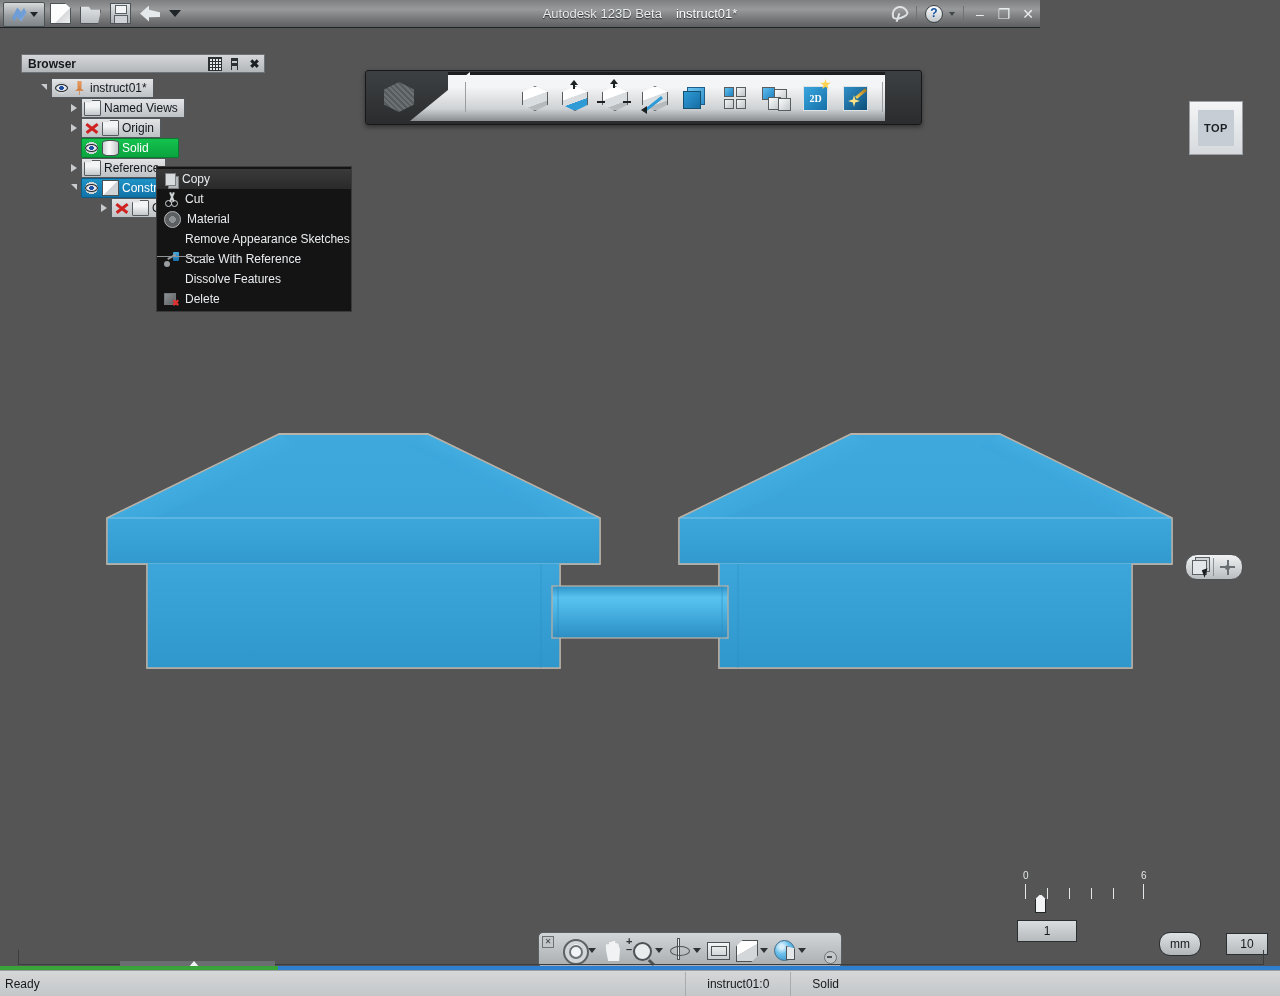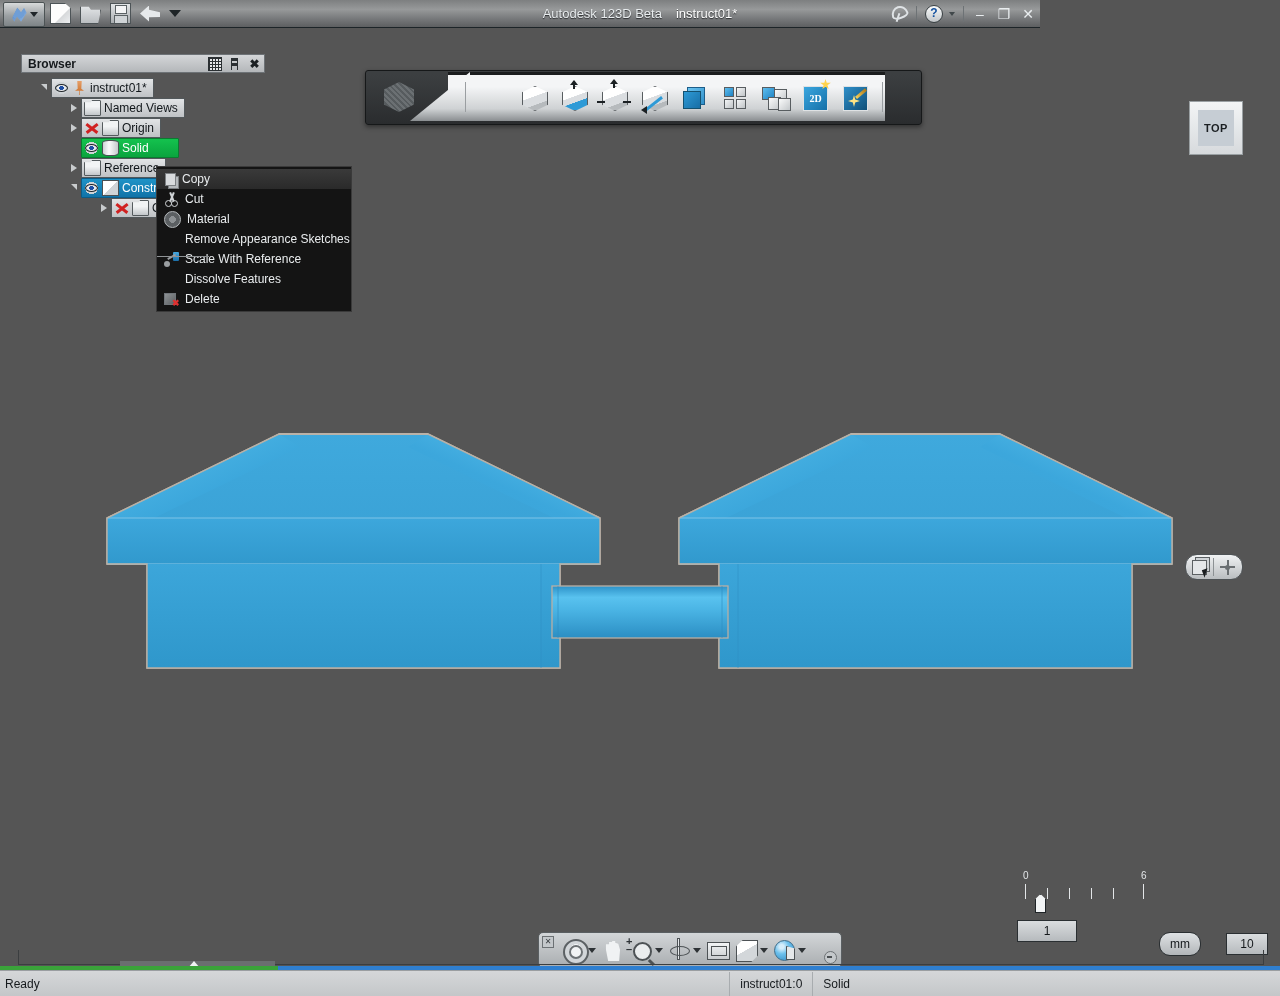--- a/index.html
+++ b/index.html
@@ -341,21 +341,21 @@
   
   .scrollnub{position:absolute;left:120px;top:915px;width:155px;height:8px;background:#6a6e70;}
   .scrollnub:after{content:"";position:absolute;left:68px;top:0px;border-left:6px solid transparent;border-right:6px solid transparent;border-bottom:7px solid #f0f2f3;}
   .canvasframe{position:absolute;left:18px;top:904px;width:1244px;height:14px;border:1px solid #3b3e40;border-top:none;}
 
   
   .statusbar{
     position:absolute;left:0;top:970px;width:1280px;height:26px;
     background:linear-gradient(to bottom,#d5d7d9,#c3c6c8);
     border-top:1px solid #9a9ea1;
-    display:flex;align-items:center;
+    display:flex;align-items:center;gap:11px;
   }
   .st-ready{margin-left:5px;color:#15191c;font-size:12px;}
   .st-sep{width:1px;height:24px;background:#a8acaf;}
   .st-doc{color:#15191c;font-size:12px;padding:0 10px;}
   .st-right{position:absolute;right:2px;top:2px;height:22px;display:flex;align-items:center;gap:2px;}
   .sbtn{width:24px;height:22px;display:flex;align-items:center;justify-content:center;position:relative;}
   .sbtn.act{border:1px solid #2f7fd0;background:#cfe0f2;}
   .s-snap:before{content:"";position:absolute;left:4px;top:15px;width:16px;height:1.5px;background:#9a4848;transform:rotate(-40deg);transform-origin:0 50%;}
   .s-snap:after{content:"";position:absolute;left:3px;top:14px;width:4px;height:4px;background:#3f6fa8;}
   .s-extent{width:16px;height:14px;border-left:2px solid #5d6265;border-right:2px solid #5d6265;}

